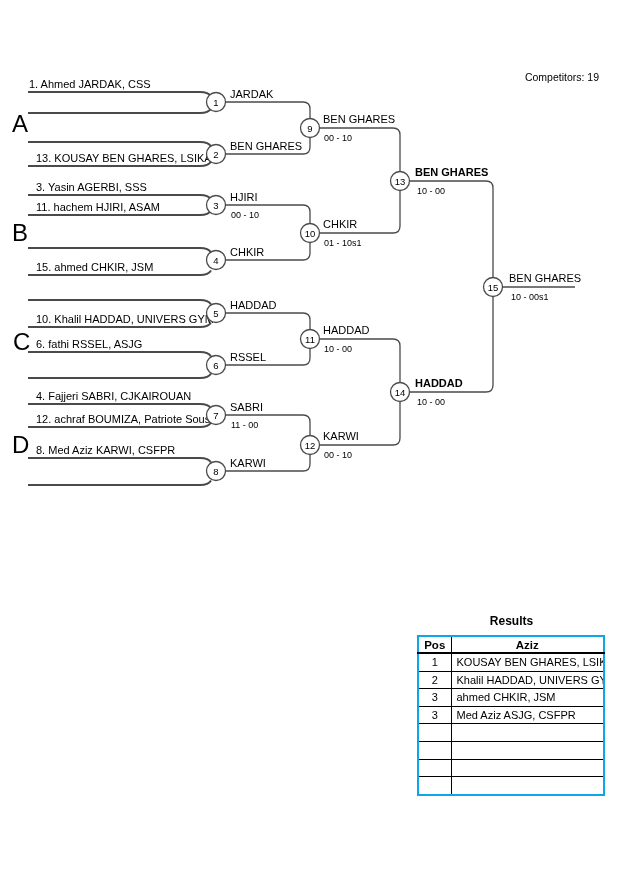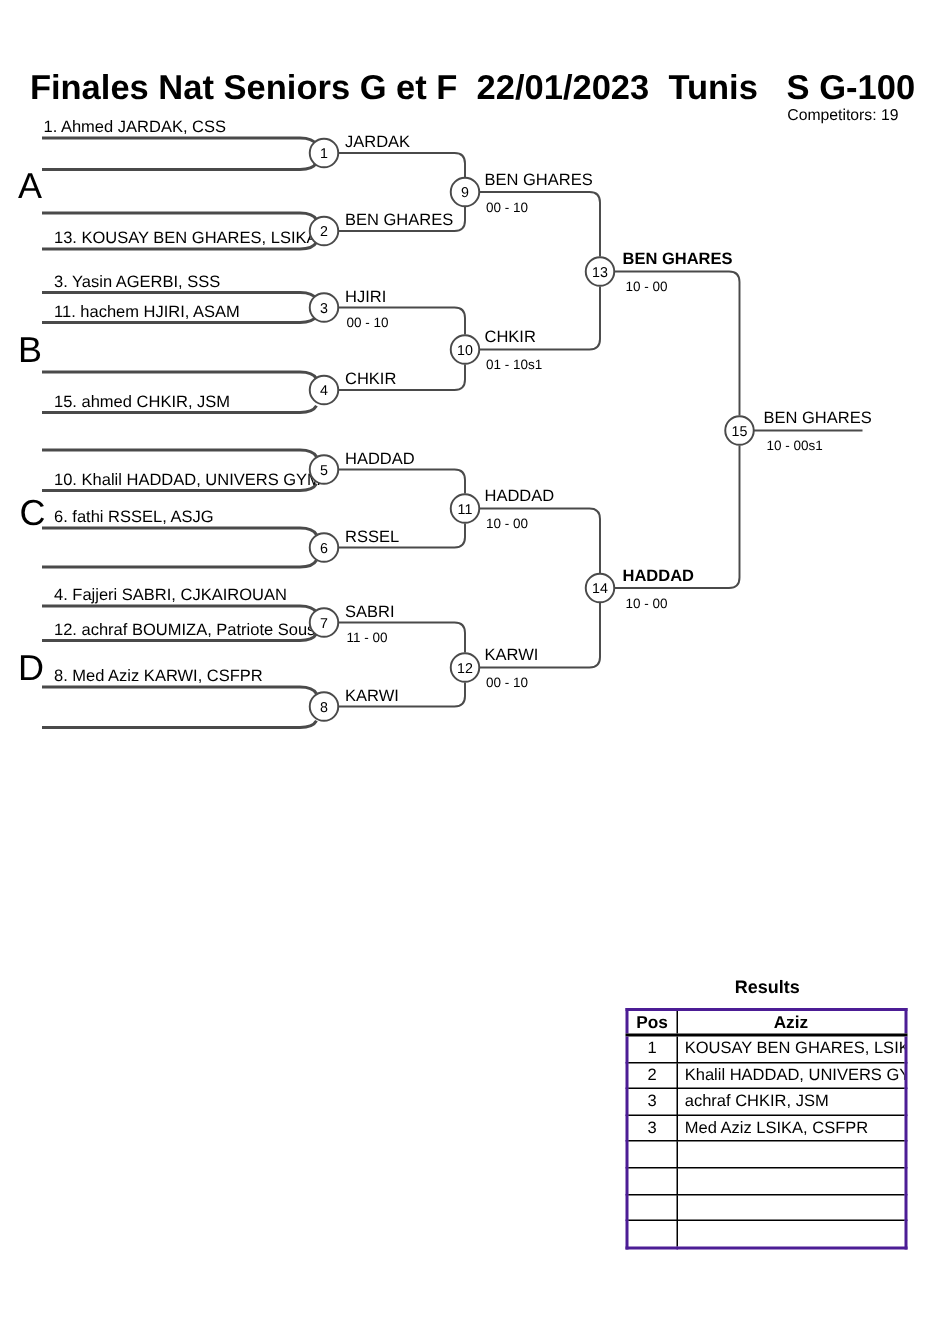--- a/index.html
+++ b/index.html
@@ -11,36 +11,35 @@
   svg.bracket{position:absolute;top:0;left:0;}
   svg .slot{fill:none;stroke:#4a4a4a;stroke-width:2;}
   svg .conn{fill:none;stroke:#4a4a4a;stroke-width:1.3;}
   svg circle{fill:#fff;stroke:#4a4a4a;stroke-width:1.3;}
   svg text{fill:#000;font-family:"Liberation Sans",sans-serif;}
   svg .t11{font-size:11px;}
   svg .t11b{font-size:11px;font-weight:bold;}
   svg .t9{font-size:9px;}
   svg .tnum{font-size:9.5px;text-anchor:middle;}
   svg .sec{font-size:24px;}
-  .results-panel{position:absolute;left:417px;top:651px;width:189px;}
+  .results-panel{position:absolute;left:417px;top:614px;width:189px;}
   .results-title{text-align:center;font-size:12px;font-weight:bold;margin:0 0 7px 0;}
   table.results-table{border-collapse:collapse;width:188px;table-layout:fixed;
-                      border:2px solid #4c1d95;font:11px "Liberation Sans",sans-serif;}
+                      border:2px solid #0ea5e9;font:11px "Liberation Sans",sans-serif;}
   table.results-table th{border:1px solid #000;border-bottom:2px solid #000;
                          font-size:11.5px;font-weight:bold;height:15px;padding:0;text-align:center;}
   table.results-table td{border:1px solid #000;height:16.6px;padding:0;
                          overflow:hidden;white-space:nowrap;}
   table.results-table td.pos{text-align:center;}
   table.results-table td.name{padding-left:5px;text-align:left;}
 </style>
 </head>
 <body>
 
 <div class="page">
-  <div class="title">Finales Nat Seniors G et F  22/01/2023  Tunis   S G-100</div>
   <div class="competitors">Competitors: 19</div>
 
   <svg class="bracket" id="bracket" width="630" height="560" viewBox="0 0 630 560">
       <text x="12" y="132" class="sec">A</text>
       <path d="M 28 92 H 200 Q 208.5 92 211 96.5" class="slot"></path>
       <text x="29" y="88" class="t11">1. Ahmed JARDAK, CSS</text>
       <path d="M 28 113 H 200 Q 208.5 113 211 108.5" class="slot"></path>
       <path d="M 28 142 H 200 Q 208.5 142 211 146.5" class="slot"></path>
       <path d="M 28 166 H 200 Q 208.5 166 211 161.5" class="slot"></path>
       <text x="36" y="162" class="t11">13. KOUSAY BEN GHARES, LSIKA</text>
@@ -155,25 +154,25 @@
           <tr>
             <td class="pos">1</td>
             <td class="name">KOUSAY BEN GHARES, LSIKA</td>
           </tr>
           <tr>
             <td class="pos">2</td>
             <td class="name">Khalil HADDAD, UNIVERS GYM</td>
           </tr>
           <tr>
             <td class="pos">3</td>
-            <td class="name">achraf CHKIR, JSM</td>
+            <td class="name">ahmed CHKIR, JSM</td>
           </tr>
           <tr>
             <td class="pos">3</td>
-            <td class="name">Med Aziz LSIKA, CSFPR</td>
+            <td class="name">Med Aziz ASJG, CSFPR</td>
           </tr>
           <tr>
             <td class="pos"></td>
             <td class="name"></td>
           </tr>
           <tr>
             <td class="pos"></td>
             <td class="name"></td>
           </tr>
           <tr>

